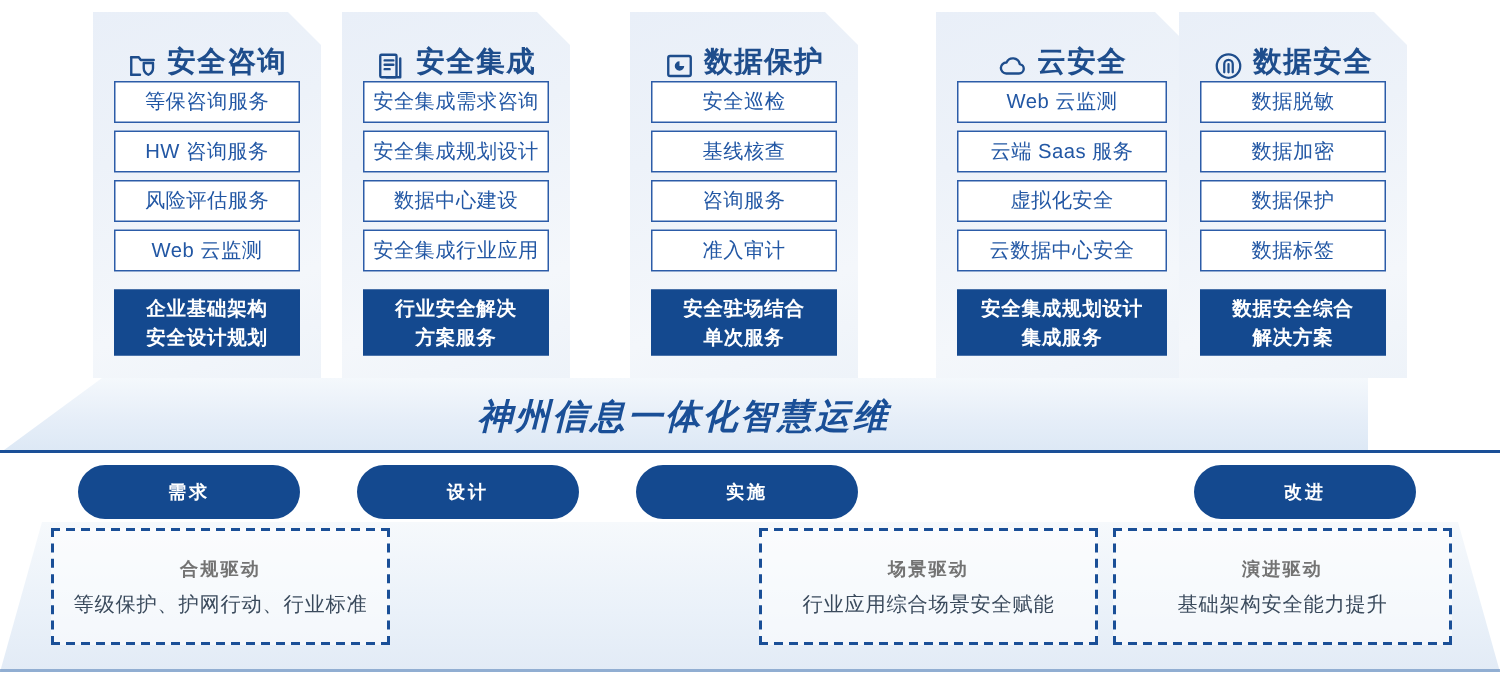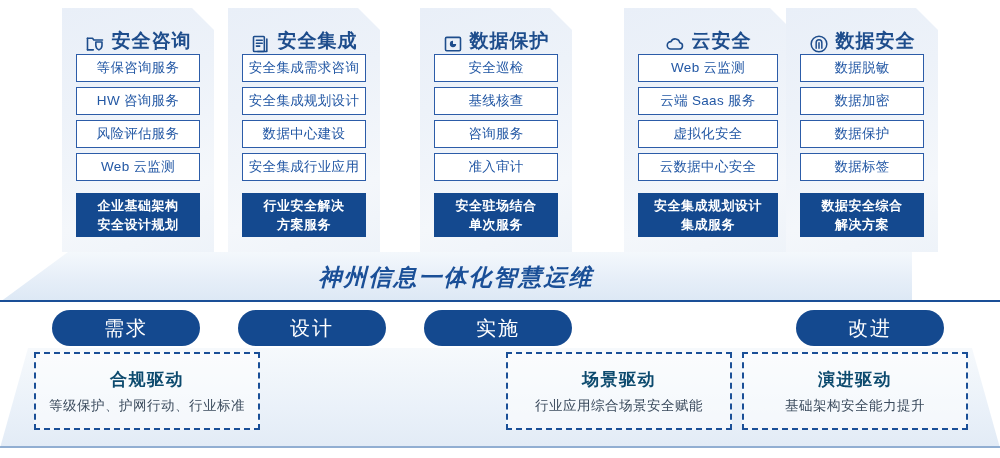--- a/index.html
+++ b/index.html
@@ -56,21 +56,21 @@
   }
   .banner-text {
     color: #1a4f97; font-size: 23px; font-weight: bold; letter-spacing: 2px;
     font-style: italic;
   }
 
   
   .pills { position: absolute; left: 0; top: 310px; width: 1000px; height: 38px; }
   .pill {
     position: absolute; top: 0; height: 36px; border-radius: 18px;
-    background: #14498f; color: #fff; font-size: 20px; font-weight: normal;
+    background: #14498f; color: #fff; font-size: 12px; font-weight: bold;
     display: flex; align-items: center; justify-content: center; letter-spacing: 2px;
   }
 
   
   .base {
     position: absolute; left: 0; top: 348px; width: 1000px; height: 100px;
     background: linear-gradient(180deg, #f6f9fc 0%, #eaf1f9 60%, #e2ebf6 100%);
     -webkit-clip-path: polygon(28px 0, 972px 0, 1000px 100%, 0 100%);
     clip-path: polygon(28px 0, 972px 0, 1000px 100%, 0 100%);
   }
@@ -79,21 +79,21 @@
     background: #4f7cb5; opacity: .55;
   }
   .drivers { position: absolute; left: 0; top: 352px; width: 1000px; height: 84px; }
   .driver {
     position: absolute; top: 0; height: 78px;
     border: 2px dashed #1a4f97; background: rgba(255,255,255,0.55);
     display: flex; flex-direction: column; align-items: center; justify-content: center;
     gap: 6px;
   }
   .driver-title {
-    color: #0c4a6e; font-size: 17px; font-weight: bold; letter-spacing: 1.5px;
+    color: #737373; font-size: 12px; font-weight: bold; letter-spacing: 1.5px;
   }
   .driver-sub {
     color: #3a4a5c; font-size: 13.5px; letter-spacing: .5px;
   }
 </style>
 </head>
 <body>
 
 <div id="root">
 

